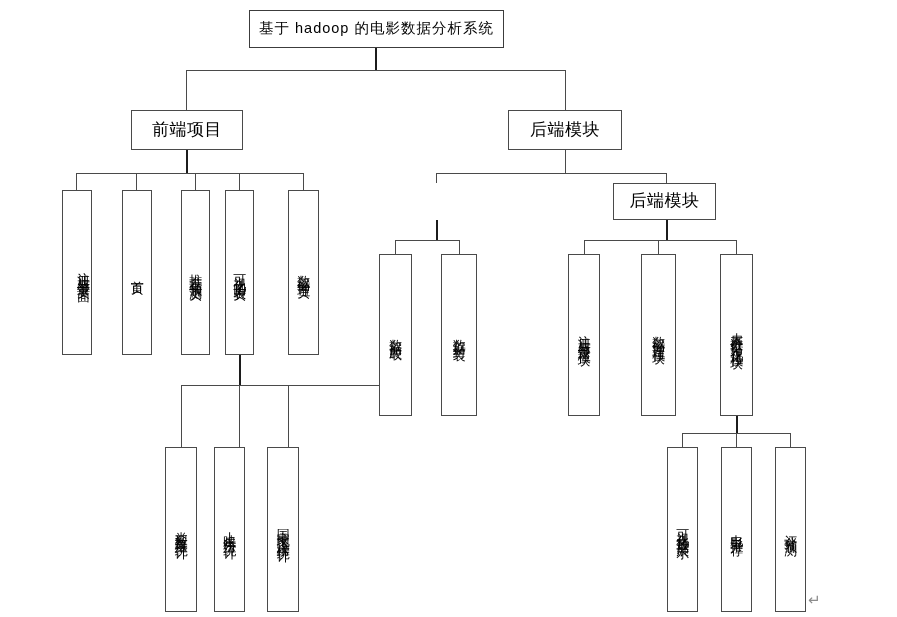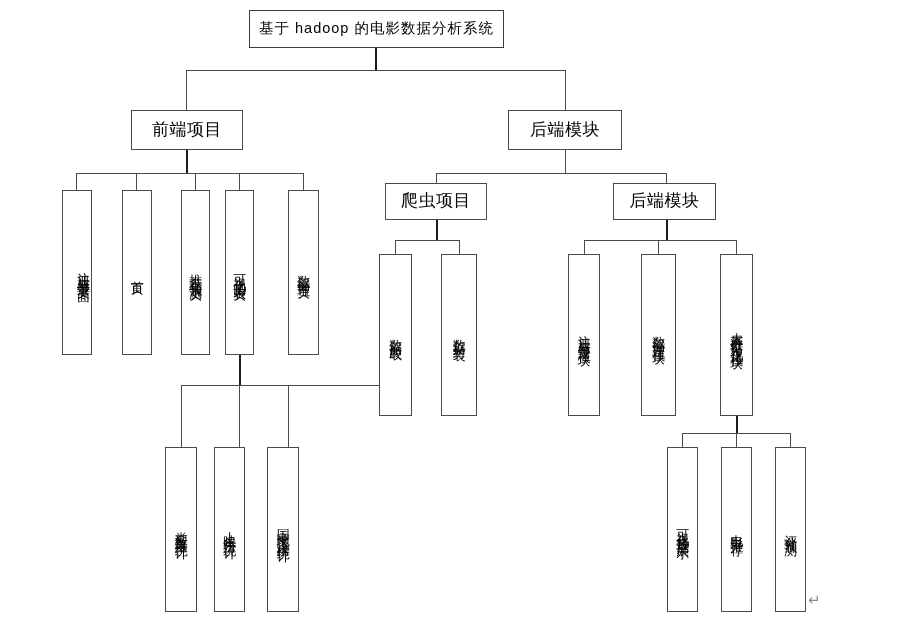--- a/index.html
+++ b/index.html
@@ -106,21 +106,20 @@
 
   <div class="node vert center" style="left:165px;top:447px;width:32px;height:165px;">类型数量统计</div>
   <div class="node vert center" style="left:214px;top:447px;width:31px;height:165px;">上映年份统计</div>
   <div class="node vert center" style="left:267px;top:447px;width:32px;height:165px;">国家地区上榜统计</div>
 
   <div class="ln v" style="left:565px;top:150px;height:23px;"></div>
   <div class="ln h" style="left:436px;top:173px;width:230px;"></div>
   <div class="ln v" style="left:436px;top:173px;height:10px;"></div>
   <div class="ln v" style="left:666px;top:173px;height:10px;"></div>
 
-  <div class="node horiz" style="left:385px;top:183px;width:102px;height:37px;">爬虫项目</div>
   <div class="node horiz" style="left:613px;top:183px;width:103px;height:37px;">后端模块</div>
 
   <div class="ln v thick" style="left:436px;top:220px;height:20px;"></div>
   <div class="ln h" style="left:395px;top:240px;width:64px;"></div>
   <div class="ln v" style="left:395px;top:240px;height:14px;"></div>
   <div class="ln v" style="left:459px;top:240px;height:14px;"></div>
 
   <div class="node vert center" style="left:379px;top:254px;width:33px;height:162px;">数据爬取</div>
   <div class="node vert center" style="left:441px;top:254px;width:36px;height:162px;">数据封装</div>
 

